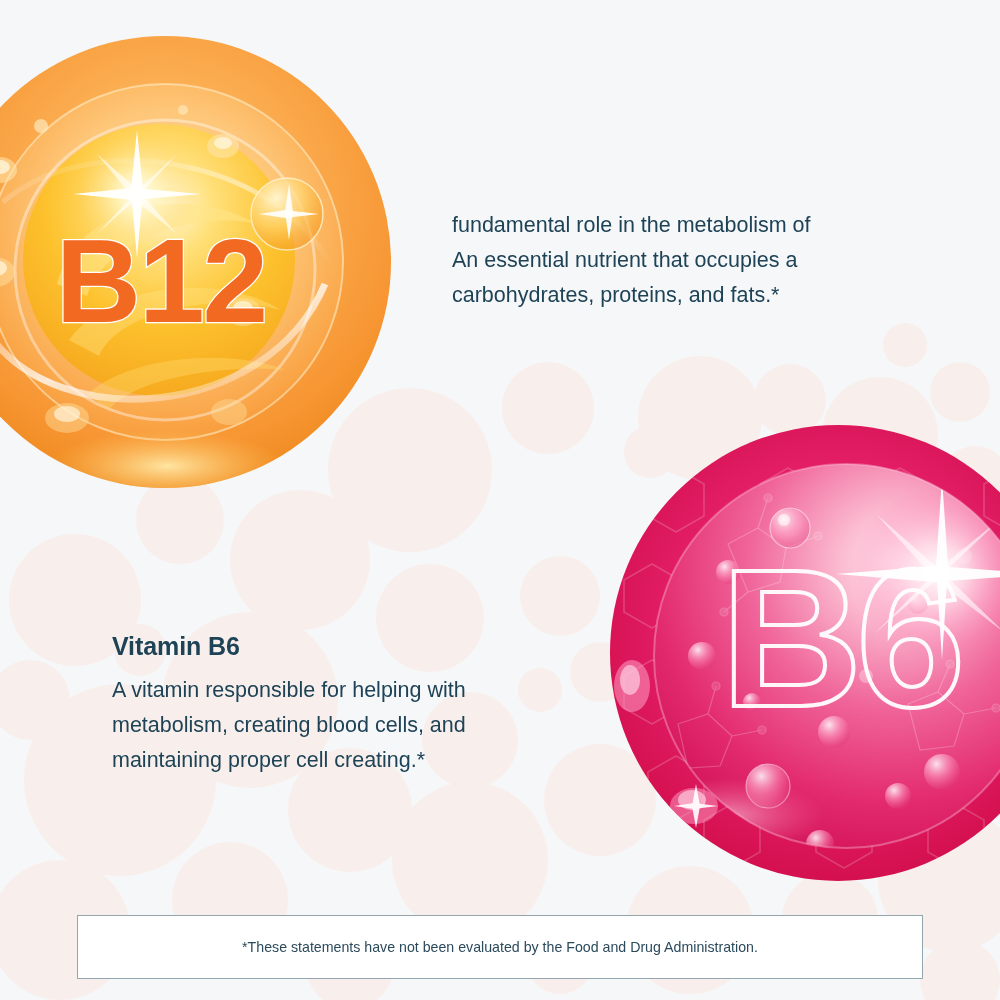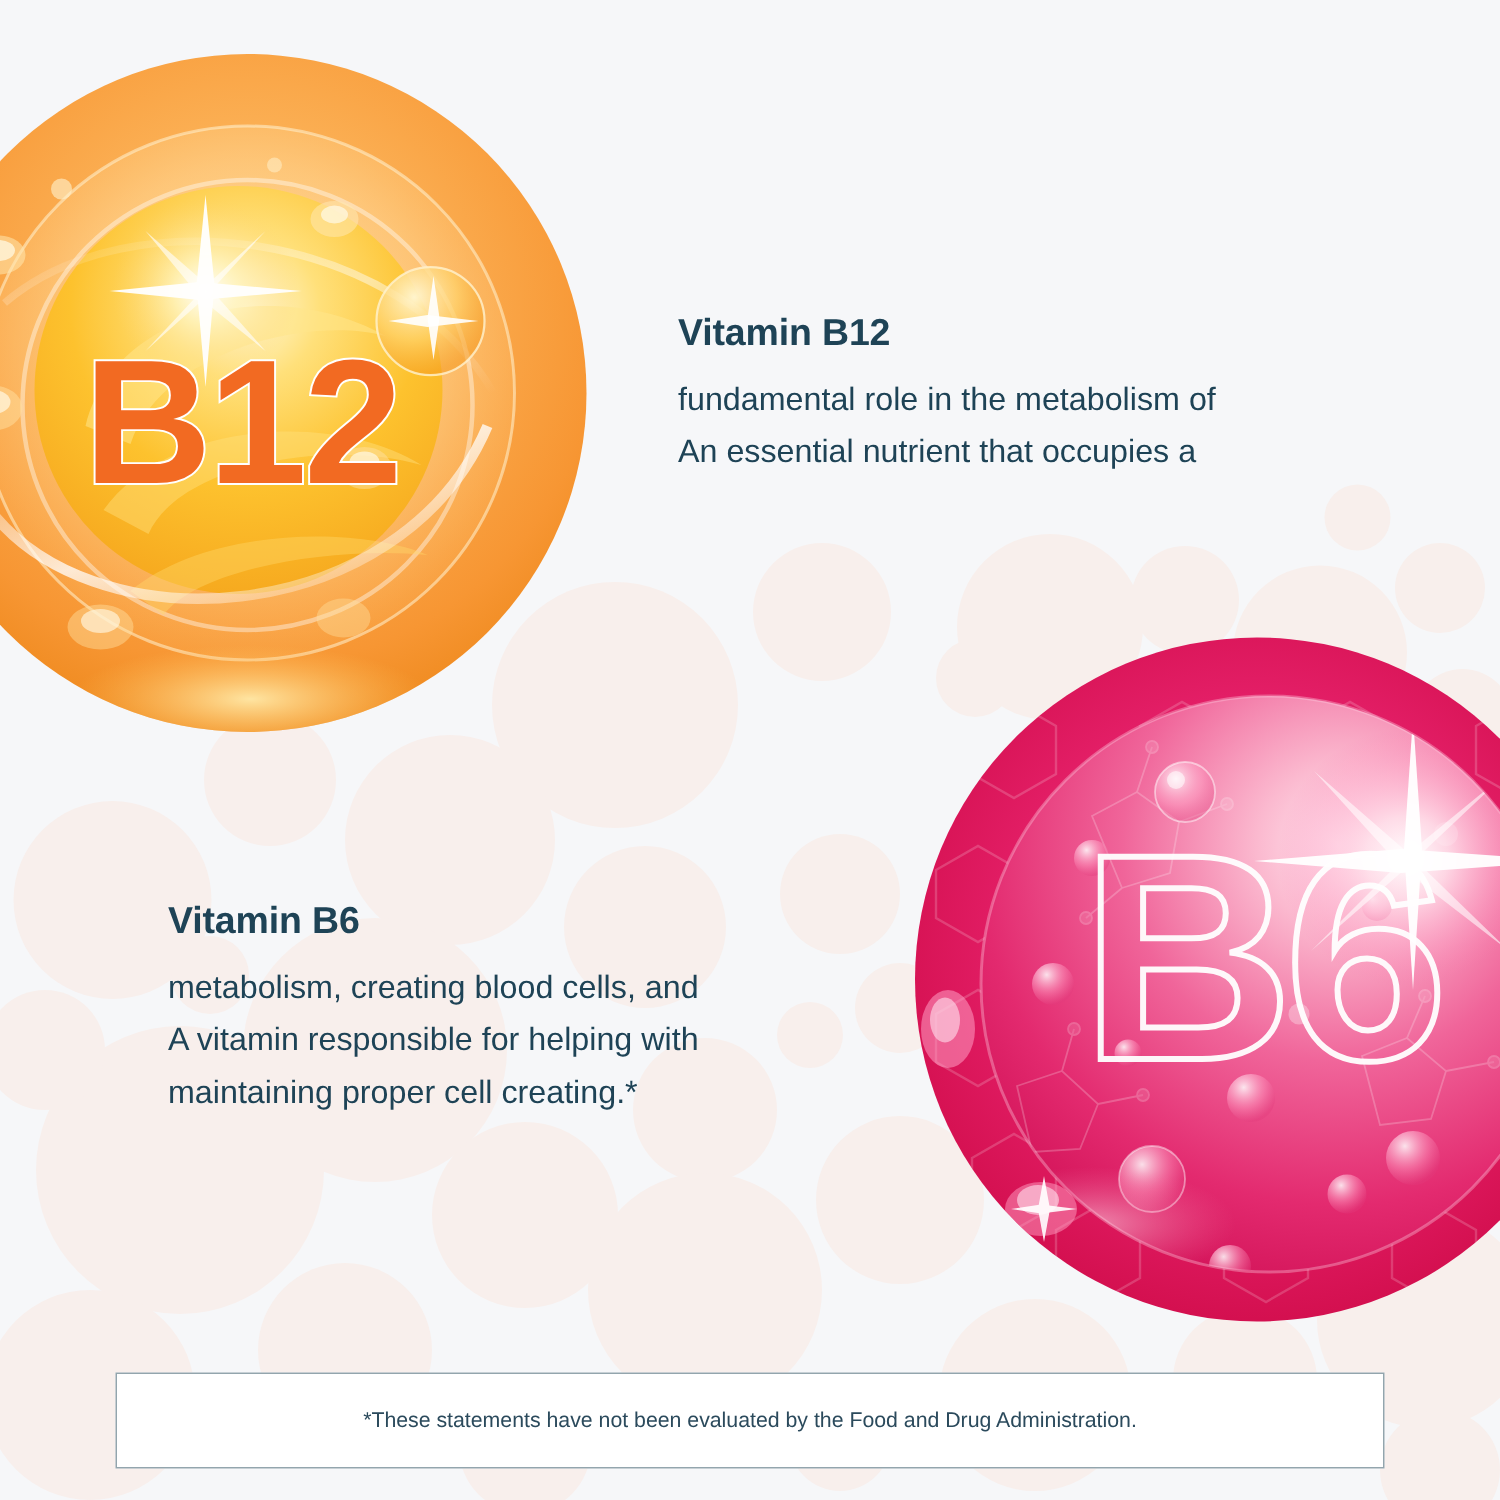--- a/index.html
+++ b/index.html
@@ -41,21 +41,21 @@
     width: 460px;
     height: 458px;
   }
 
   .sphere-svg { display: block; width: 100%; height: 100%; overflow: visible; }
 
   
   .info-block { position: absolute; }
 
   #b12-info { left: 452px; top: 208px; width: 430px; }
-  #b6-info  { left: 112px; top: 600px; width: 420px; }
+  #b6-info  { left: 112px; top: 632px; width: 420px; }
 
   .info-title {
     font-size: 25px;
     font-weight: bold;
     color: #1e4356;
     letter-spacing: -0.1px;
     margin-bottom: 12px;
   }
 
   .info-desc {
@@ -379,31 +379,31 @@
         <path d="M88 360 L92 382 L88 404 L84 382 Z" fill="#ffffff"></path>
         <path d="M66 382 L86 379 L110 382 L86 385 Z" fill="#ffffff"></path>
       </g>
     </g>
 
     <text x="232" y="282" text-anchor="middle" font-family="'Liberation Sans', sans-serif" font-size="196" font-weight="bold" letter-spacing="-6" fill="none" stroke="#ffffff" stroke-width="4" opacity="0.95">B6</text>
   </svg>
 </div>
 
 <div class="info-block" id="b12-info">
-  <div class="info-title">Vitamin B12</div>
   <div class="info-desc">
     <div>fundamental role in the metabolism of</div>
     <div>An essential nutrient that occupies a</div>
+    <div>carbohydrates, proteins, and fats.*</div>
   </div>
 </div>
 
 <div class="info-block" id="b6-info">
   <div class="info-title">Vitamin B6</div>
   <div class="info-desc">
+    <div>A vitamin responsible for helping with</div>
     <div>metabolism, creating blood cells, and</div>
-    <div>A vitamin responsible for helping with</div>
     <div>maintaining proper cell creating.*</div>
   </div>
 </div>
 
 <div id="disclaimer-box">
   <div class="disclaimer-line">*These statements have not been evaluated by the Food and Drug Administration.</div>
 </div>
 
 </body></html>

